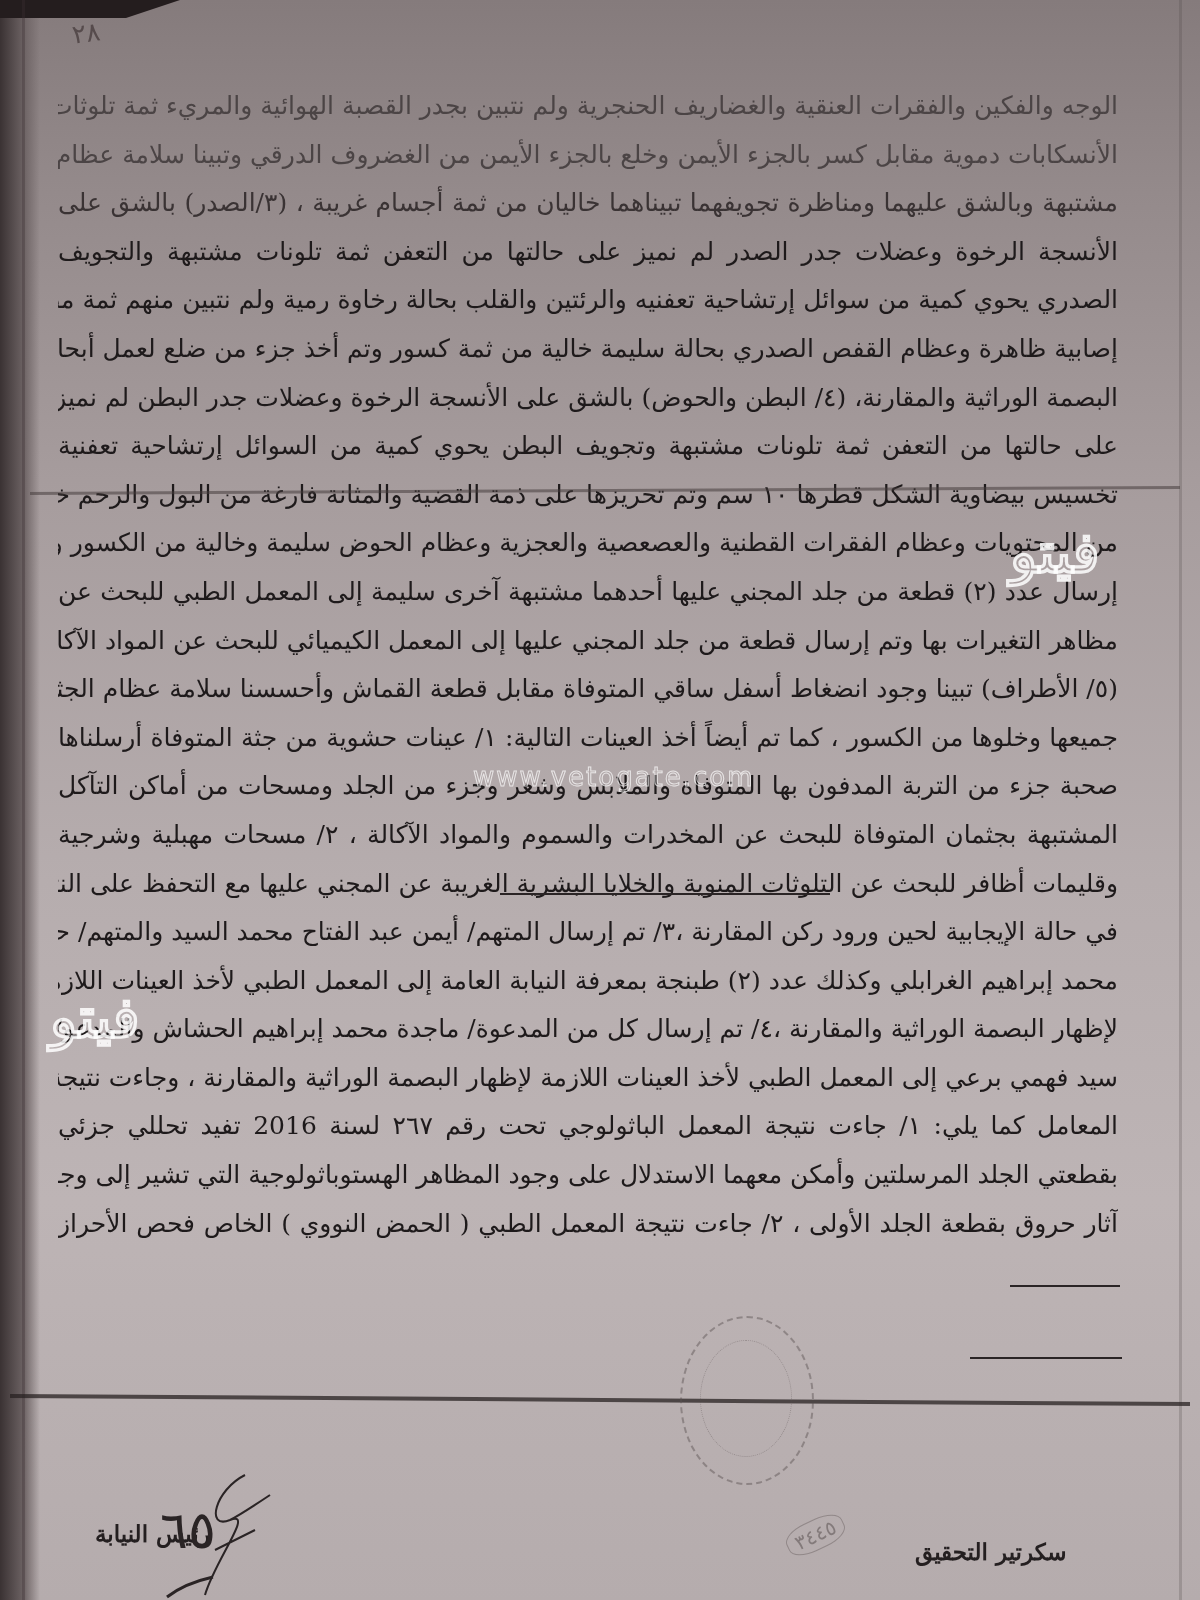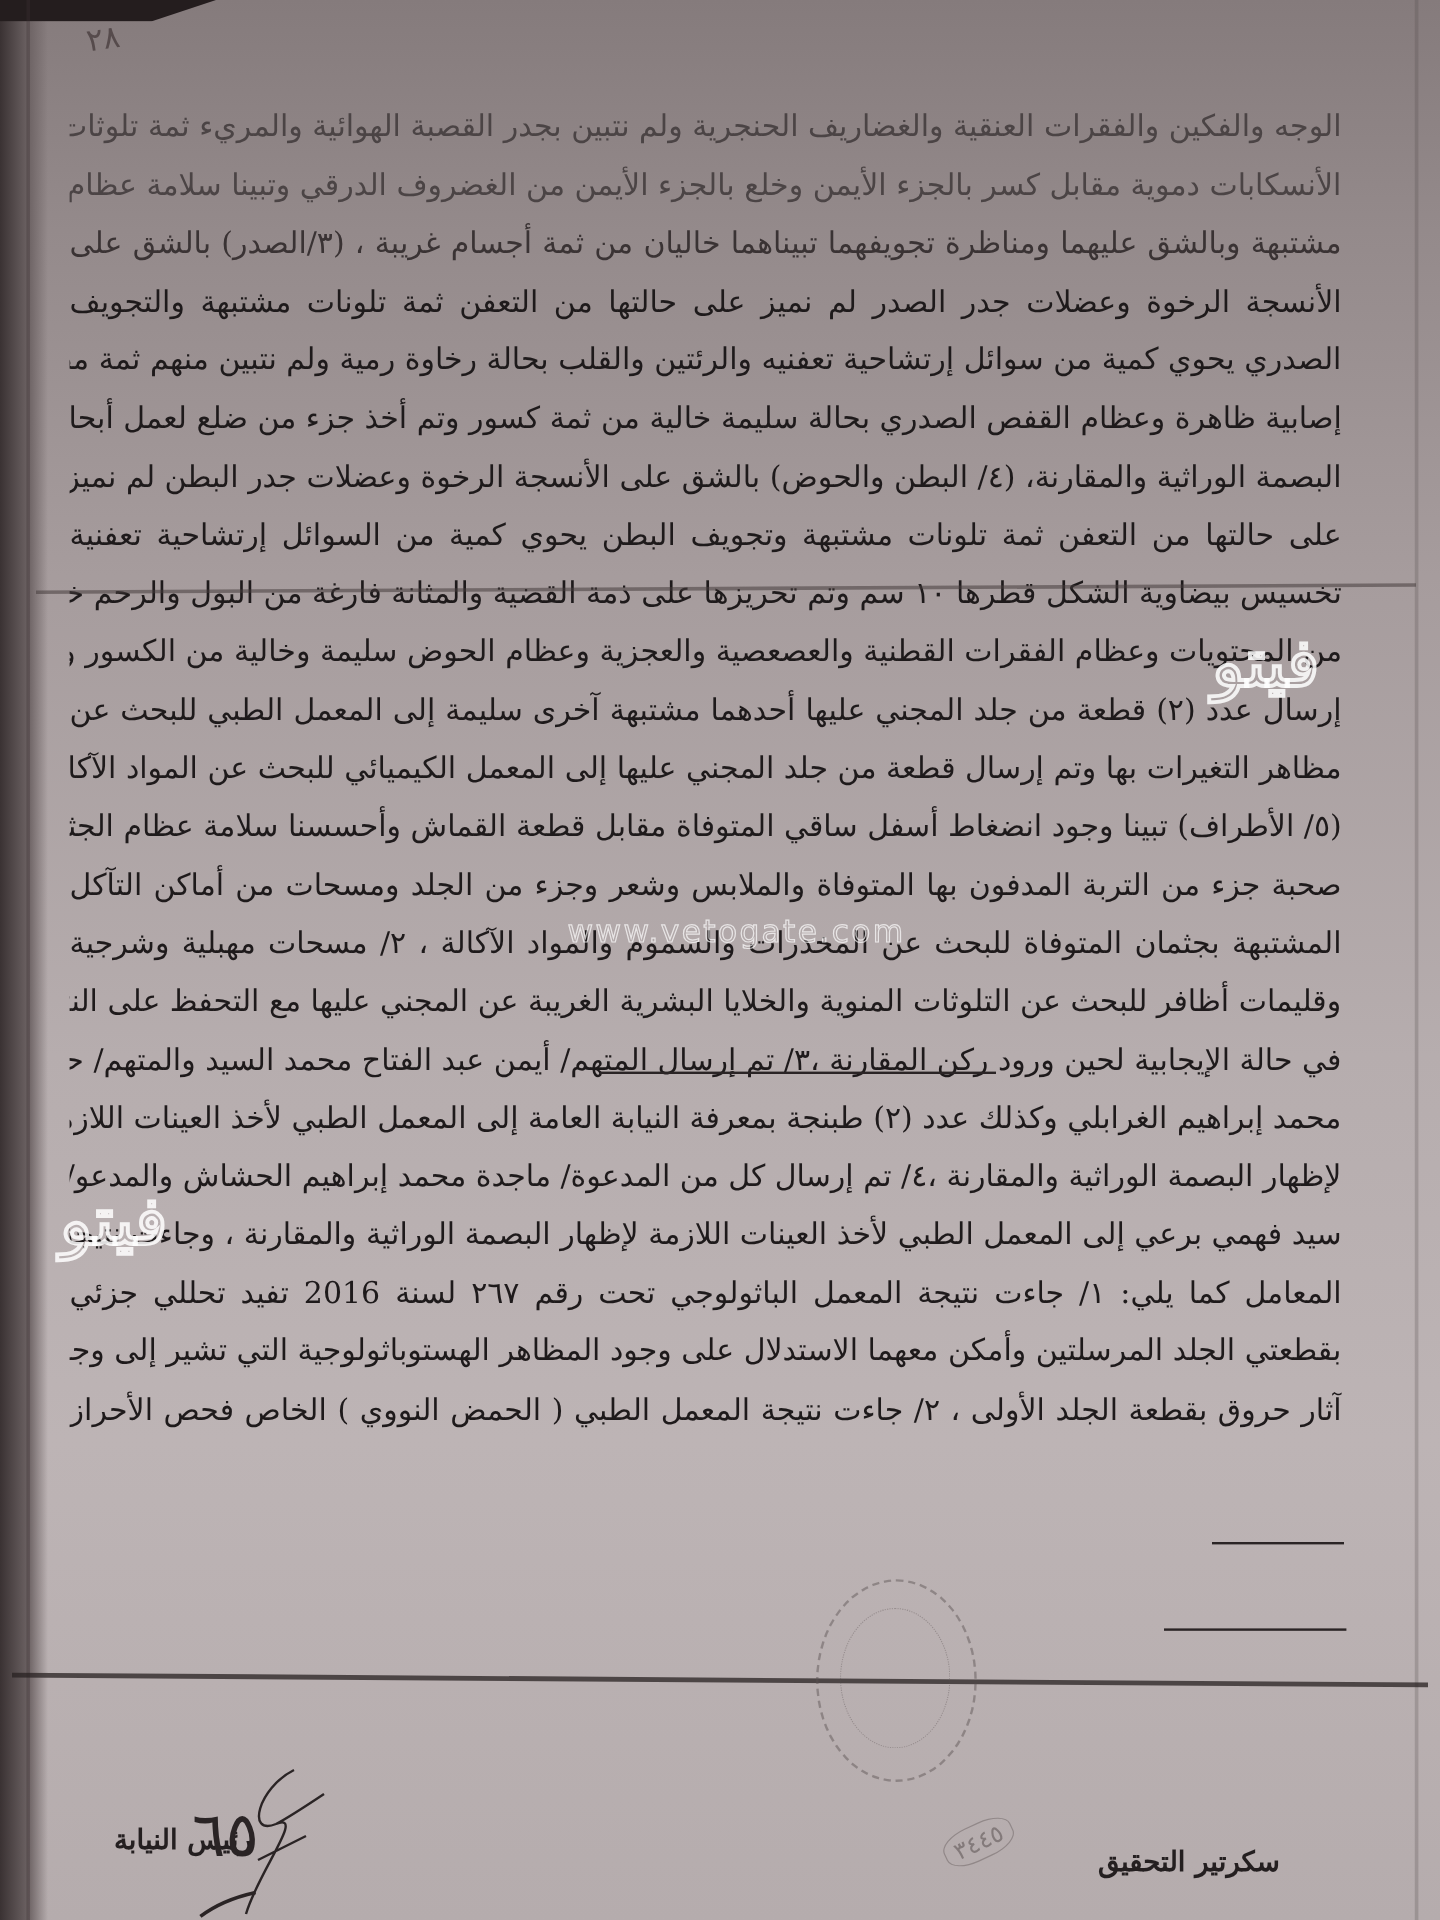--- a/index.html
+++ b/index.html
@@ -164,20 +164,21 @@
     <div class="line">الأنسجة الرخوة وعضلات جدر الصدر لم نميز على حالتها من التعفن ثمة تلونات مشتبهة والتجويف</div>
     <div class="line">الصدري يحوي كمية من سوائل إرتشاحية تعفنيه والرئتين والقلب بحالة رخاوة رمية ولم نتبين منهم ثمة مظاهر</div>
     <div class="line">إصابية ظاهرة وعظام القفص الصدري بحالة سليمة خالية من ثمة كسور وتم أخذ جزء من ضلع لعمل أبحاث</div>
     <div class="line">البصمة الوراثية والمقارنة، (٤/ البطن والحوض) بالشق على الأنسجة الرخوة وعضلات جدر البطن لم نميز</div>
     <div class="line">على حالتها من التعفن ثمة تلونات مشتبهة وتجويف البطن يحوي كمية من السوائل إرتشاحية تعفنية</div>
     <div class="line">تخسيس بيضاوية الشكل قطرها ١٠ سم وتم تحريزها على ذمة القضية والمثانة فارغة من البول والرحم خالي</div>
     <div class="line">من المحتويات وعظام الفقرات القطنية والعصعصية والعجزية وعظام الحوض سليمة وخالية من الكسور وتم</div>
     <div class="line">إرسال عدد (٢) قطعة من جلد المجني عليها أحدهما مشتبهة آخرى سليمة إلى المعمل الطبي للبحث عن</div>
     <div class="line">مظاهر التغيرات بها وتم إرسال قطعة من جلد المجني عليها إلى المعمل الكيميائي للبحث عن المواد الآكالة ،</div>
     <div class="line">(٥/ الأطراف) تبينا وجود انضغاط أسفل ساقي المتوفاة مقابل قطعة القماش وأحسسنا سلامة عظام الجثة</div>
+    <div class="line">جميعها وخلوها من الكسور ، كما تم أيضاً أخذ العينات التالية: ١/ عينات حشوية من جثة المتوفاة أرسلناها</div>
     <div class="line">صحبة جزء من التربة المدفون بها المتوفاة والملابس وشعر وجزء من الجلد ومسحات من أماكن التآكل</div>
     <div class="line">المشتبهة بجثمان المتوفاة للبحث عن المخدرات والسموم والمواد الآكالة ، ٢/ مسحات مهبلية وشرجية</div>
     <div class="line">وقليمات أظافر للبحث عن التلوثات المنوية والخلايا البشرية الغريبة عن المجني عليها مع التحفظ على النتائج</div>
     <div class="line">في حالة الإيجابية لحين ورود ركن المقارنة ،٣/ تم إرسال المتهم/ أيمن عبد الفتاح محمد السيد والمتهم/ حسين</div>
     <div class="line">محمد إبراهيم الغرابلي وكذلك عدد (٢) طبنجة بمعرفة النيابة العامة إلى المعمل الطبي لأخذ العينات اللازمة</div>
     <div class="line">لإظهار البصمة الوراثية والمقارنة ،٤/ تم إرسال كل من المدعوة/ ماجدة محمد إبراهيم الحشاش والمدعو/ جمال</div>
     <div class="line">سيد فهمي برعي إلى المعمل الطبي لأخذ العينات اللازمة لإظهار البصمة الوراثية والمقارنة ، وجاءت نتيجة</div>
     <div class="line">المعامل كما يلي: ١/ جاءت نتيجة المعمل الباثولوجي تحت رقم ٢٦٧ لسنة 2016 تفيد تحللي جزئي</div>
     <div class="line">بقطعتي الجلد المرسلتين وأمكن معهما الاستدلال على وجود المظاهر الهستوباثولوجية التي تشير إلى وجود</div>
     <div class="line">آثار حروق بقطعة الجلد الأولى ، ٢/ جاءت نتيجة المعمل الطبي ( الحمض النووي ) الخاص فحص الأحراز</div>

